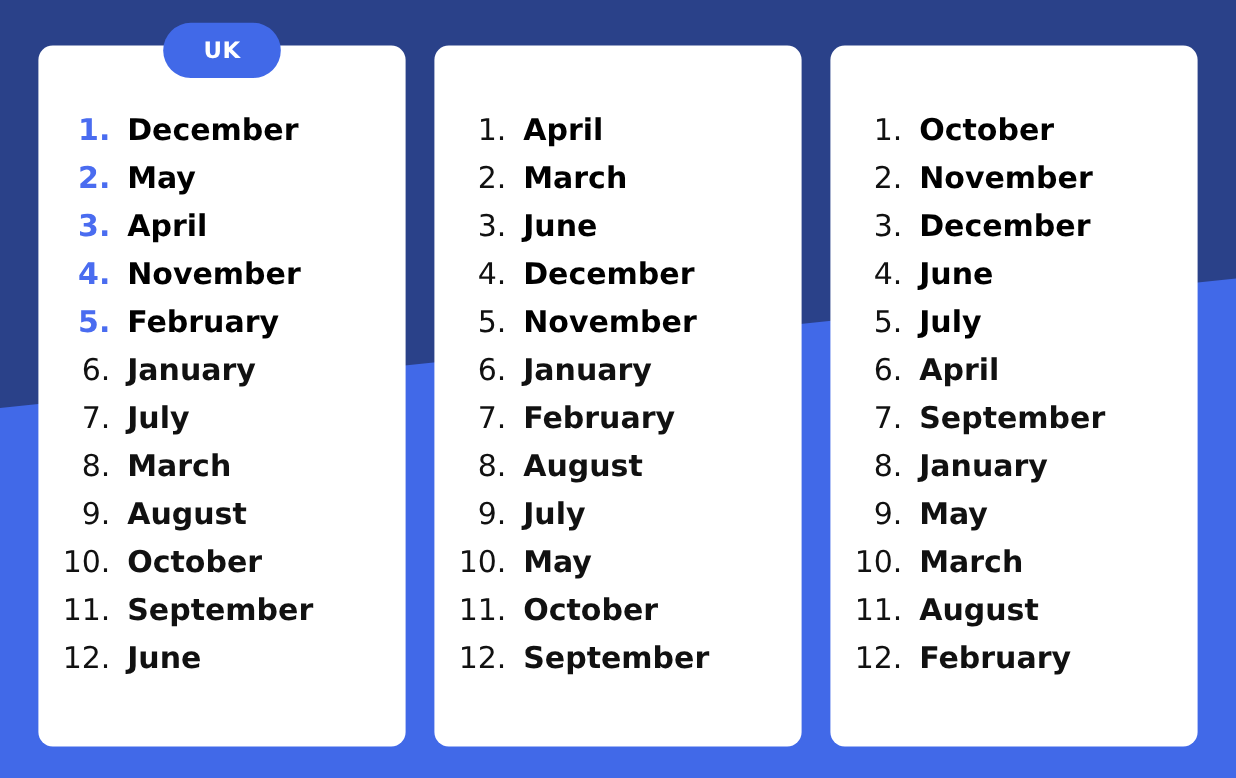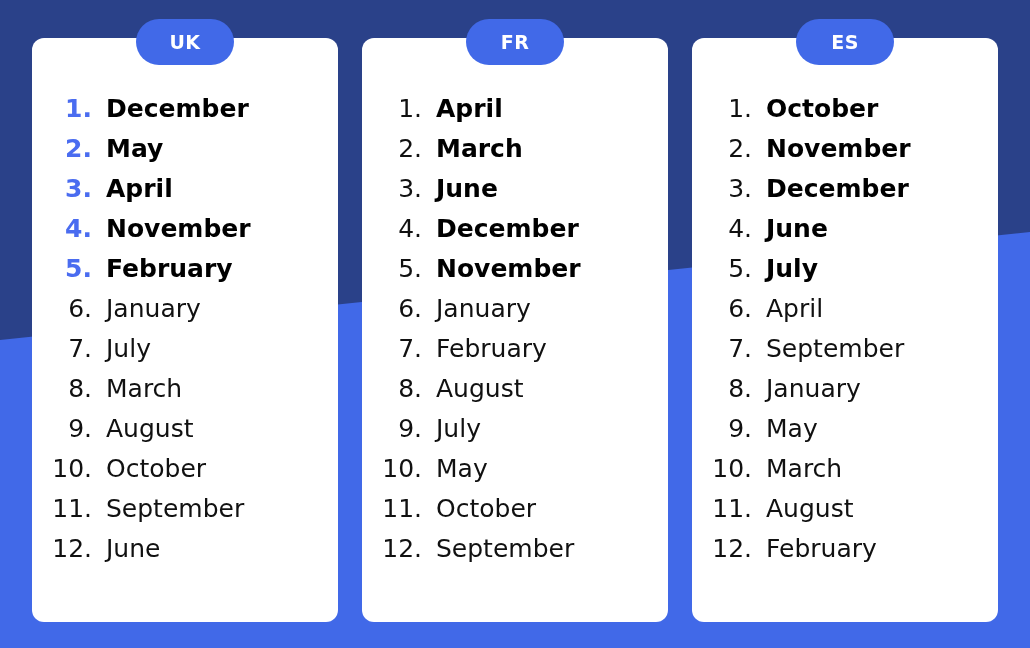--- a/index.html
+++ b/index.html
@@ -95,21 +95,21 @@
     width: 62px;
     text-align: right;
     flex: 0 0 62px;
     padding-right: 14px;
     box-sizing: border-box;
     font-weight: normal;
     color: #111111;
   }
 
   .rank-label {
-    font-weight: normal;
+    font-weight: bold;
     color: #111111;
     white-space: nowrap;
   }
 
   
   .rank-item.hl .rank-label {
     color: #000000;
     font-weight: bold;
   }
   .rank-item.hl.num-hl .rank-num {
@@ -173,21 +173,20 @@
             <span class="rank-num">11.</span>
             <span class="rank-label">September</span>
           </li>
           <li class="rank-item">
             <span class="rank-num">12.</span>
             <span class="rank-label">June</span>
           </li>
         </ol>
       </div>
       <div class="card">
-        <div class="badge">FR</div>
         <ol class="rank-list">
           <li class="rank-item hl">
             <span class="rank-num">1.</span>
             <span class="rank-label">April</span>
           </li>
           <li class="rank-item hl">
             <span class="rank-num">2.</span>
             <span class="rank-label">March</span>
           </li>
           <li class="rank-item hl">
@@ -226,21 +225,20 @@
             <span class="rank-num">11.</span>
             <span class="rank-label">October</span>
           </li>
           <li class="rank-item">
             <span class="rank-num">12.</span>
             <span class="rank-label">September</span>
           </li>
         </ol>
       </div>
       <div class="card">
-        <div class="badge">ES</div>
         <ol class="rank-list">
           <li class="rank-item hl">
             <span class="rank-num">1.</span>
             <span class="rank-label">October</span>
           </li>
           <li class="rank-item hl">
             <span class="rank-num">2.</span>
             <span class="rank-label">November</span>
           </li>
           <li class="rank-item hl">

